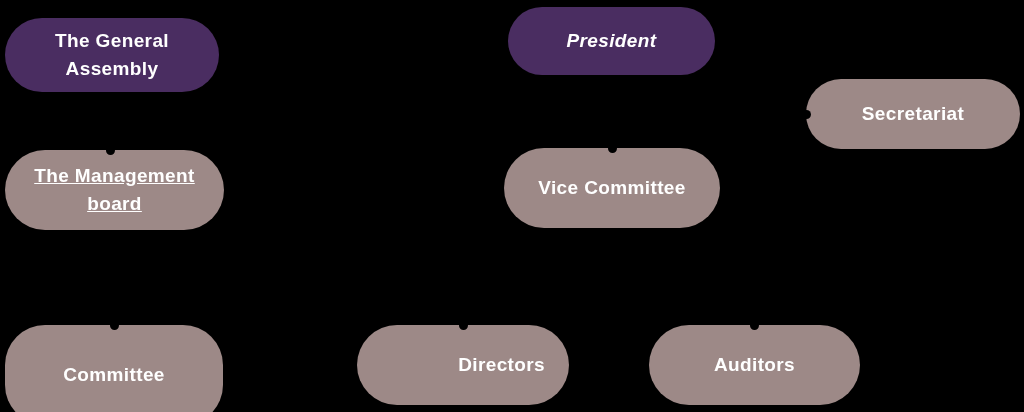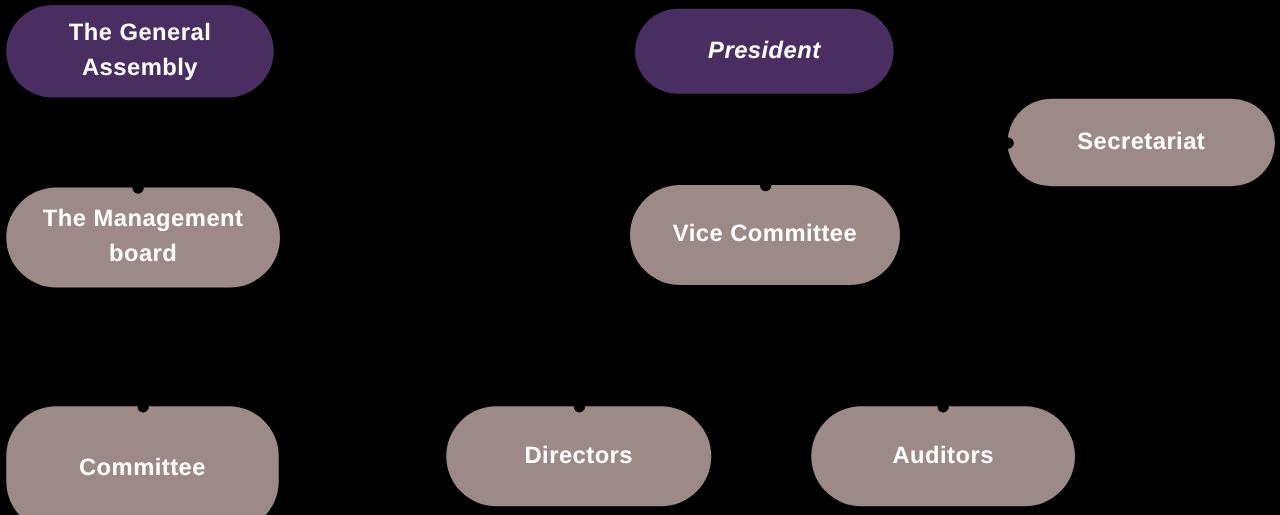--- a/index.html
+++ b/index.html
@@ -26,27 +26,27 @@
     font-size: 19px;
     line-height: 1.5;
     letter-spacing: 0.02em;
     box-sizing: border-box;
     padding: 8px 24px;
   }
   .node.purple { background: #4a2d61; }
   .node.mauve  { background: #9d8987; }
 
   
-  #n-general-assembly { left: 5px;   top: 4px;   width: 214px; height: 74px; border-radius: 37px; }
+  #n-general-assembly { left: 5px;   top: 18px;   width: 214px; height: 74px; border-radius: 37px; }
   #n-president        { left: 508px; top: 7px;   width: 207px; height: 68px; border-radius: 34px; font-style: italic; }
   #n-secretariat      { left: 806px; top: 79px;  width: 214px; height: 70px; border-radius: 35px; }
-  #n-management-board { left: 5px;   top: 150px; width: 219px; height: 80px; border-radius: 40px; }
+  #n-management-board { left: 5px;   top: 150px; width: 219px; height: 80px; border-radius: 40px; text-decoration: underline; }
   #n-vice-president   { left: 504px; top: 148px; width: 216px; height: 80px; border-radius: 40px; }
   #n-committee        { left: 5px;   top: 325px; width: 218px; height: 100px; border-radius: 40px; }
-  #n-directors        { left: 357px; top: 325px; width: 212px; height: 80px; border-radius: 40px; }
+  #n-directors        { left: 357px; top: 325px; width: 212px; height: 80px; border-radius: 40px; justify-content: flex-end; }
   #n-auditors         { left: 649px; top: 325px; width: 211px; height: 80px; border-radius: 40px; }
 
   
   .nub {
     position: absolute;
     width: 9px;
     height: 9px;
     background: #000000;
     border-radius: 50%;
   }

